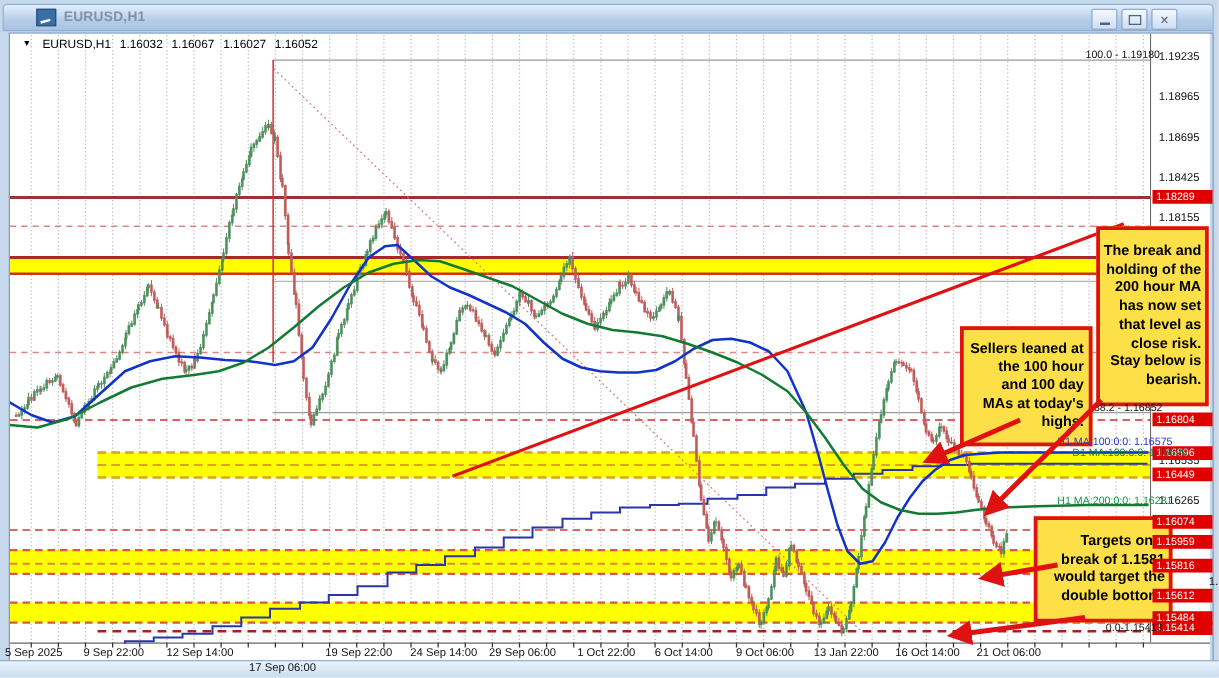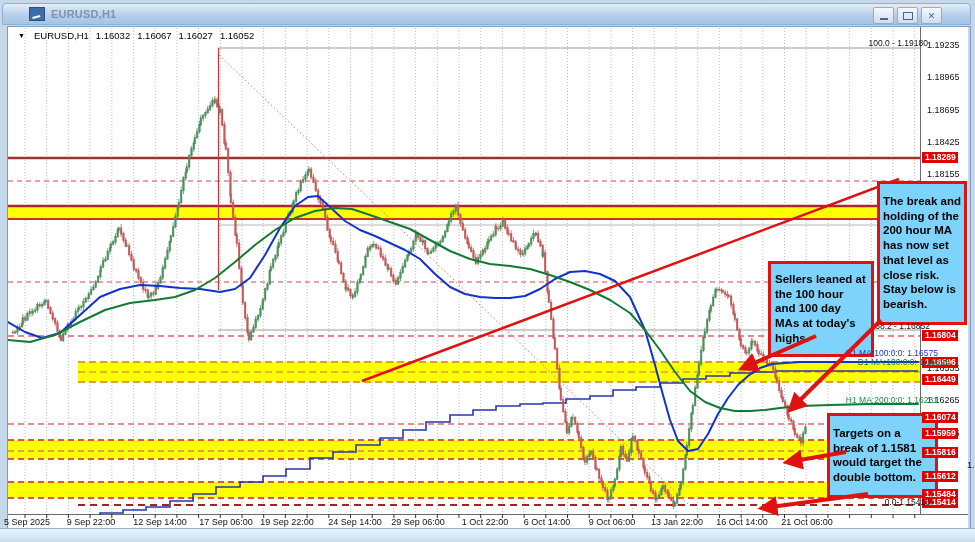--- a/index.html
+++ b/index.html
@@ -16,24 +16,24 @@
   .axis-bg{position:absolute;left:921px;top:27px;width:47px;height:501px;background:#fff;z-index:1}
   .time-bg{position:absolute;left:8px;top:514px;width:960px;height:15px;background:#fff;border-top:1px solid #6b6b6b;box-sizing:border-box;z-index:1}
   .outer-frame{position:absolute;left:7px;top:26px;width:962px;height:504px;border:1px solid #7f9dbf;z-index:0}
   .statusbar{position:absolute;left:0;bottom:0;width:975px;height:13px;background:linear-gradient(#eaf3fc,#c9dcf0);border-top:1px solid #96b4d2;z-index:5}
   #chart-svg,#arrow-svg{position:absolute;left:0;top:0;z-index:10;pointer-events:none}
   #arrow-svg{z-index:40}
   #labels{position:absolute;left:0;top:0;width:975px;height:542px;z-index:35;pointer-events:none}
   .quote-header{position:absolute;left:18px;top:30px;z-index:20;font-size:9.5px;color:#000;display:flex;gap:7px;align-items:center}
   .quote-header .dd{font-size:7px;margin-right:2px}
   .tick-label{position:absolute;left:927px;font-size:9px;color:#111;white-space:nowrap}
-  .badge{position:absolute;left:922px;width:36px;height:11px;background:#e00000;color:#fff;font-size:8.5px;font-weight:bold;line-height:11px;padding-left:3px;box-sizing:border-box;white-space:nowrap}
+  .badge{position:absolute;left:922px;width:48px;height:11px;background:#e00000;color:#fff;font-size:8.5px;font-weight:normal;line-height:11px;padding-left:3px;box-sizing:border-box;white-space:nowrap}
   .time-label{position:absolute;top:517px;font-size:9px;color:#111;transform:translateX(-50%);white-space:nowrap}
   .obj-label{position:absolute;font-size:8.5px;white-space:nowrap;transform:translateX(-100%)}
-  .ann{position:absolute;background:#7dd3fc;border:3px solid #e01111;color:#000;font-size:11.5px;font-weight:bold;text-align:left;line-height:1.28;padding:8px 4px;box-sizing:border-box;z-index:30}
+  .ann{position:absolute;background:#fde047;border:3px solid #e01111;color:#000;font-size:11.5px;font-weight:bold;text-align:right;line-height:1.28;padding:8px 4px;box-sizing:border-box;z-index:30}
   #box1{left:768px;top:261px;width:106px}
   #box2{left:877px;top:181px;width:90px;padding:10px 3px}
   #box3{left:827px;top:413px;width:111px;padding:10px 3px}
 </style>
 </head>
 <body>
 
 <div class="outer-frame"></div>
 
 <div class="titlebar">
@@ -1048,21 +1048,21 @@
     <div class="badge" style="top: 374px;">1.16449</div>
     <div class="badge" style="top: 412px;">1.16074</div>
     <div class="badge" style="top: 428px;">1.15959</div>
     <div class="badge" style="top: 447px;">1.15816</div>
     <div class="badge" style="top: 471px;">1.15612</div>
     <div class="badge" style="top: 489px;">1.15484</div>
     <div class="badge" style="top: 497px;">1.15414</div>
     <div class="time-label" style="left: 27px;">5 Sep 2025</div>
     <div class="time-label" style="left: 91px;">9 Sep 22:00</div>
     <div class="time-label" style="left: 160px;">12 Sep 14:00</div>
-    <div class="time-label" style="left: 226px;">17 Sep 06:00</div>
+    <div class="time-label" style="left: 226px; margin-top: 12px;">17 Sep 06:00</div>
     <div class="time-label" style="left: 287px;">19 Sep 22:00</div>
     <div class="time-label" style="left: 355px;">24 Sep 14:00</div>
     <div class="time-label" style="left: 418px;">29 Sep 06:00</div>
     <div class="time-label" style="left: 485px;">1 Oct 22:00</div>
     <div class="time-label" style="left: 547px;">6 Oct 14:00</div>
     <div class="time-label" style="left: 612px;">9 Oct 06:00</div>
     <div class="time-label" style="left: 677px;">13 Jan 22:00</div>
     <div class="time-label" style="left: 742px;">16 Oct 14:00</div>
     <div class="time-label" style="left: 807px;">21 Oct 06:00</div>
     <div class="obj-label" style="left: 938px; top: 348px; color: rgb(34, 54, 192);">H1 MA:100:0:0: 1.16575</div>

